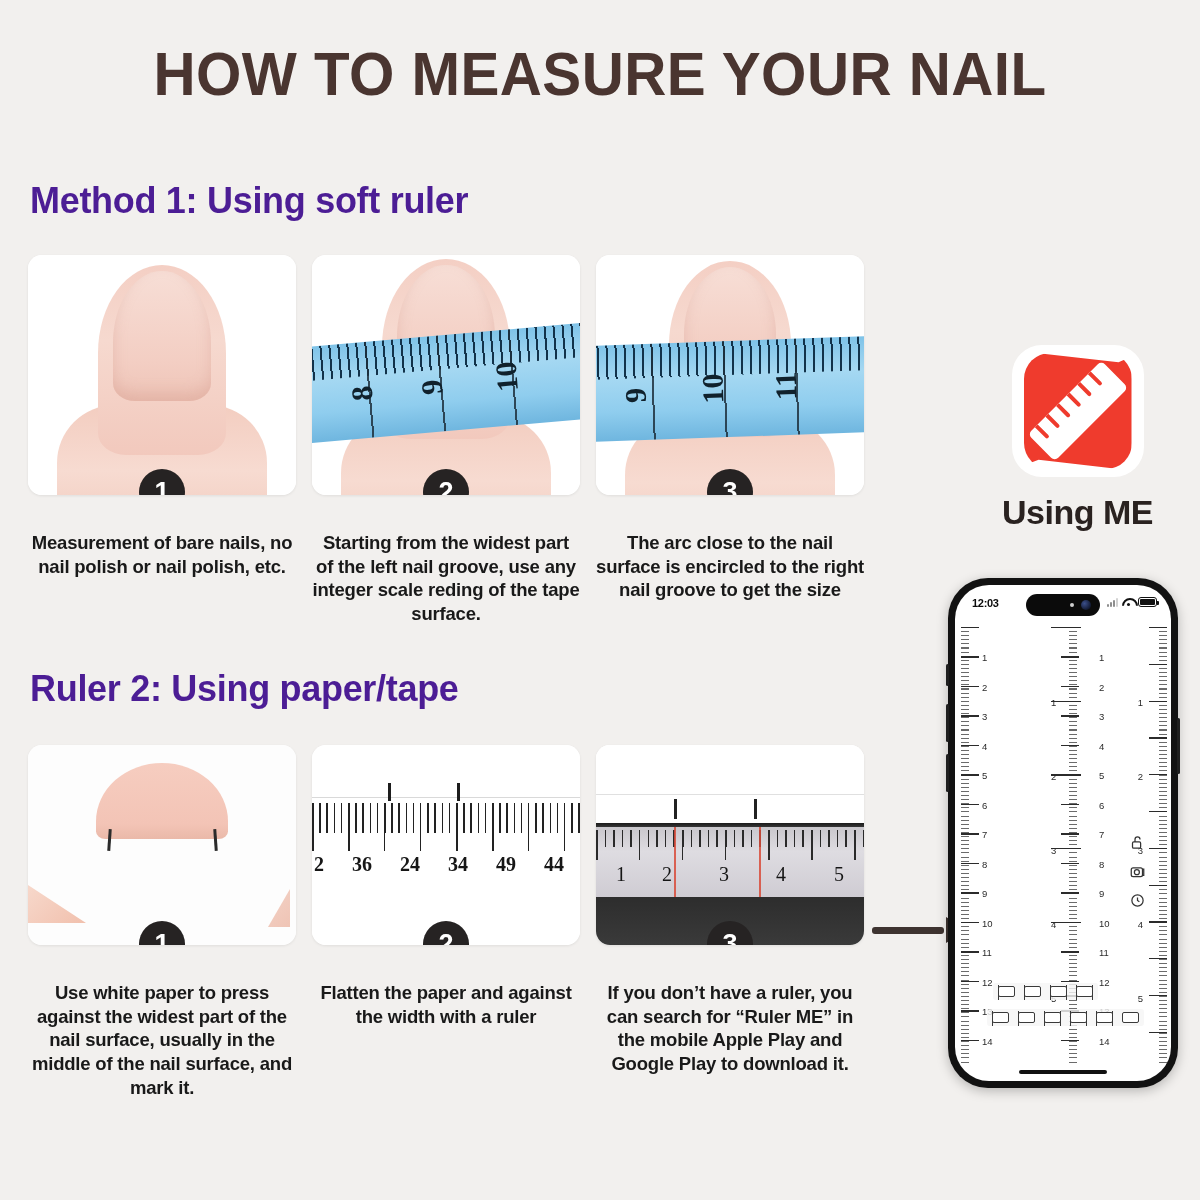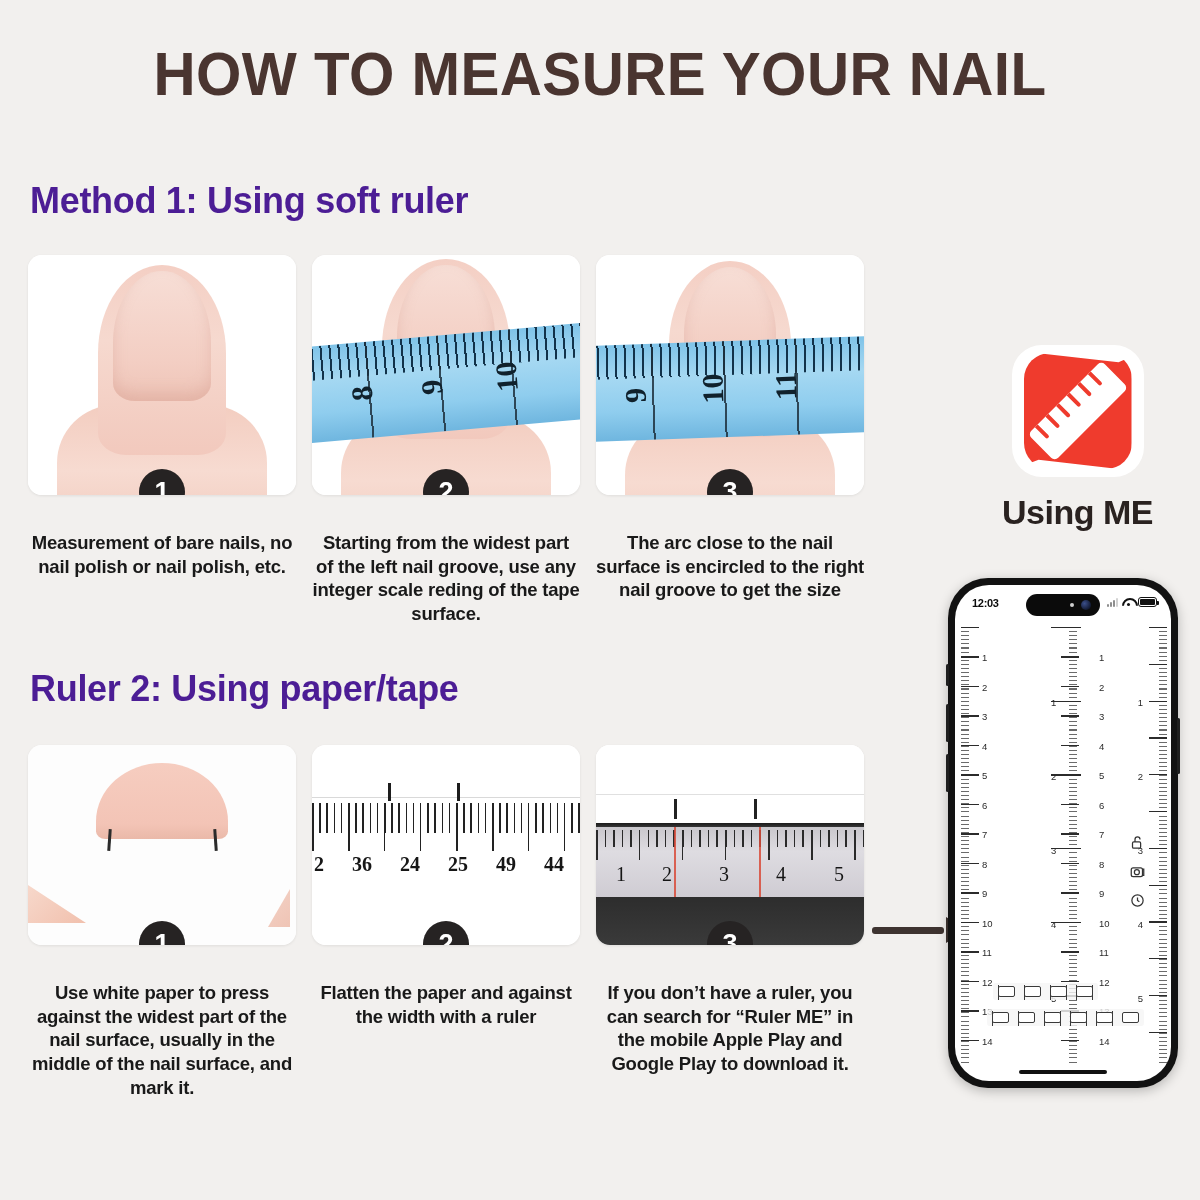--- a/index.html
+++ b/index.html
@@ -514,21 +514,21 @@
         <div class="ruler-white">
           <div class="topedge"></div>
           <div class="penmark" style="left:76px"></div>
           <div class="penmark" style="left:145px"></div>
           <div class="minor"></div>
           <div class="major"></div>
           <div class="labels">
             <span style="left:2px">2</span>
             <span style="left:40px">36</span>
             <span style="left:88px">24</span>
-            <span style="left:136px">25</span>
+            <span style="left:136px">34</span>
             <span style="left:184px">49</span>
             <span style="left:232px">44</span>
           </div>
         </div>
         <div class="badge">2</div>
       </div>
       <div class="caption">Flatten the paper and against the width with a ruler</div>
     </div>
 
     <div class="step c2">

